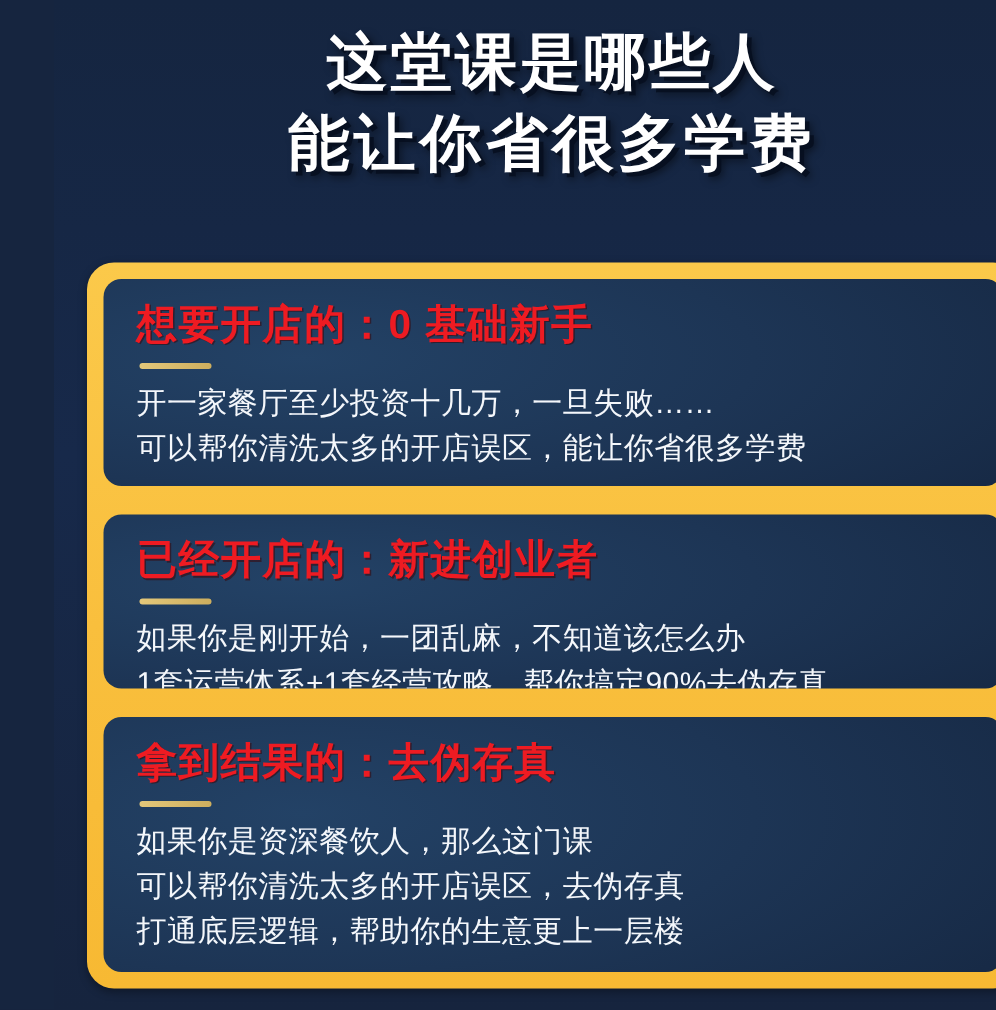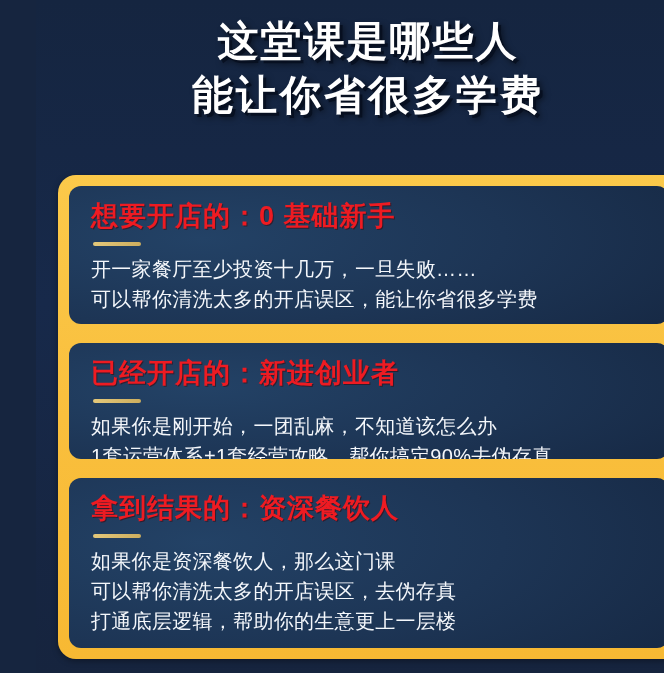--- a/index.html
+++ b/index.html
@@ -131,21 +131,21 @@
     <div class="card c2">
       <div class="card-heading">已经开店的：新进创业者</div>
       <div class="divider"></div>
       <div class="card-body">
         <div class="body-line">如果你是刚开始，一团乱麻，不知道该怎么办</div>
         <div class="body-line">1套运营体系+1套经营攻略，帮你搞定90%去伪存真</div>
       </div>
     </div>
 
     <div class="card c3">
-      <div class="card-heading">拿到结果的：资深餐饮人</div>
+      <div class="card-heading">拿到结果的：去伪存真</div>
       <div class="divider"></div>
       <div class="card-body">
         <div class="body-line">如果你是资深餐饮人，那么这门课</div>
         <div class="body-line">可以帮你清洗太多的开店误区，去伪存真</div>
         <div class="body-line">打通底层逻辑，帮助你的生意更上一层楼</div>
       </div>
     </div>
 
   </div>
 </div>

